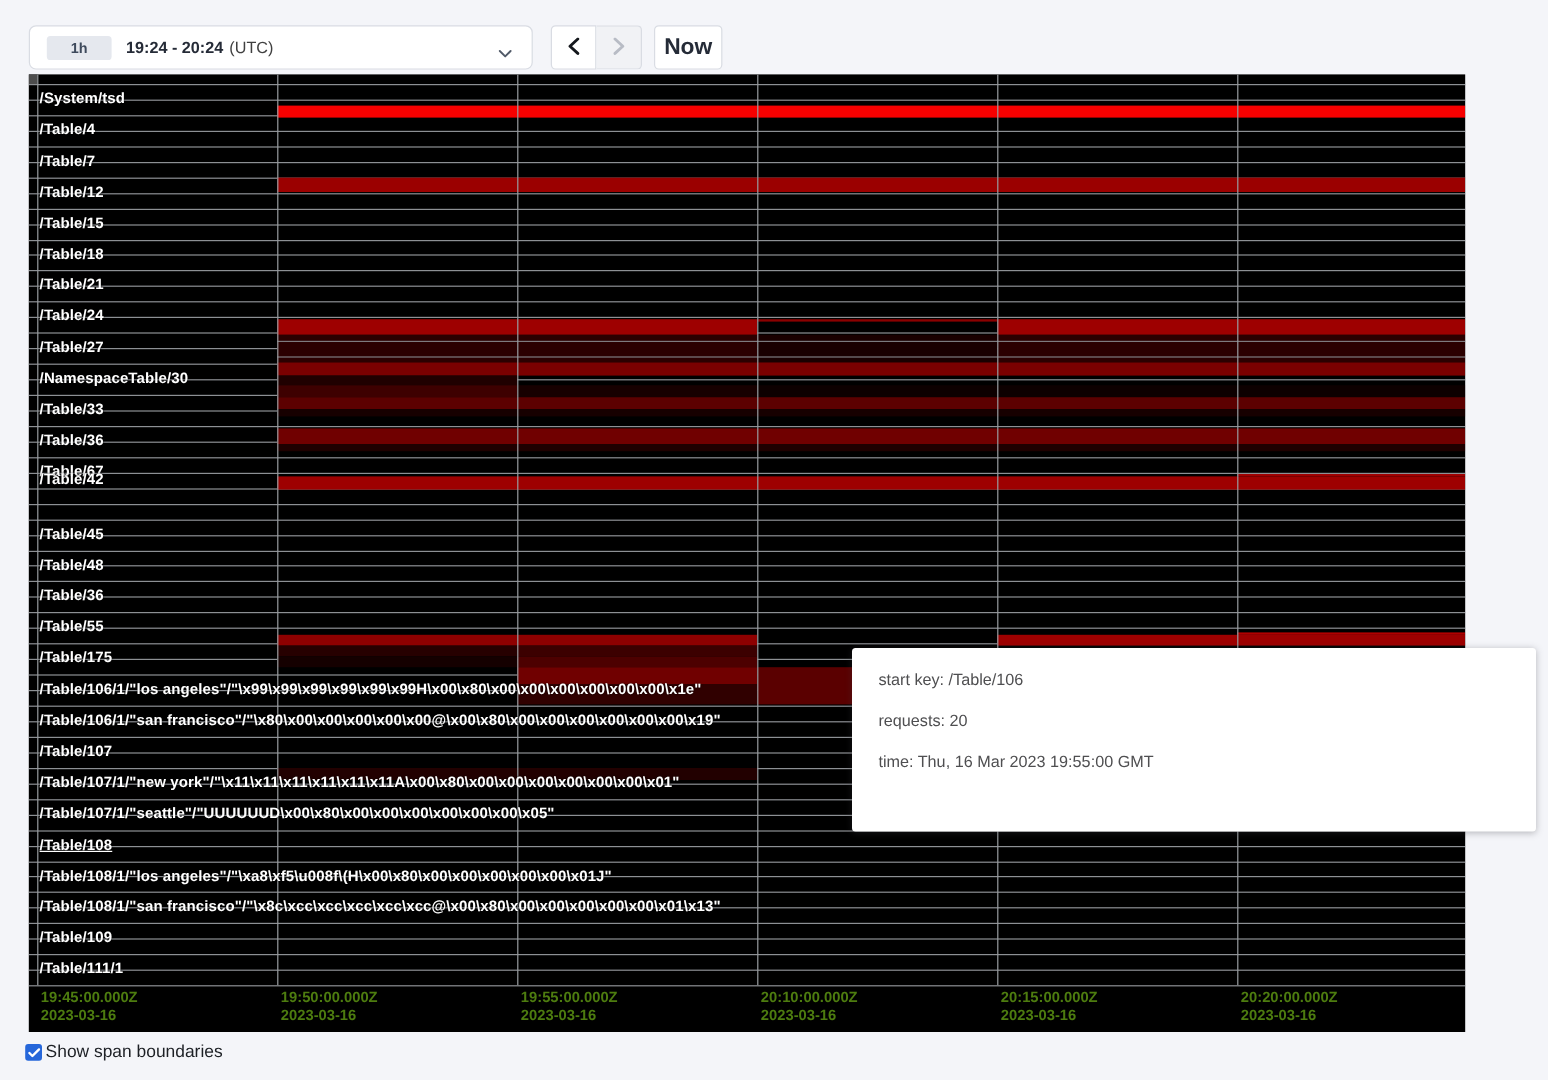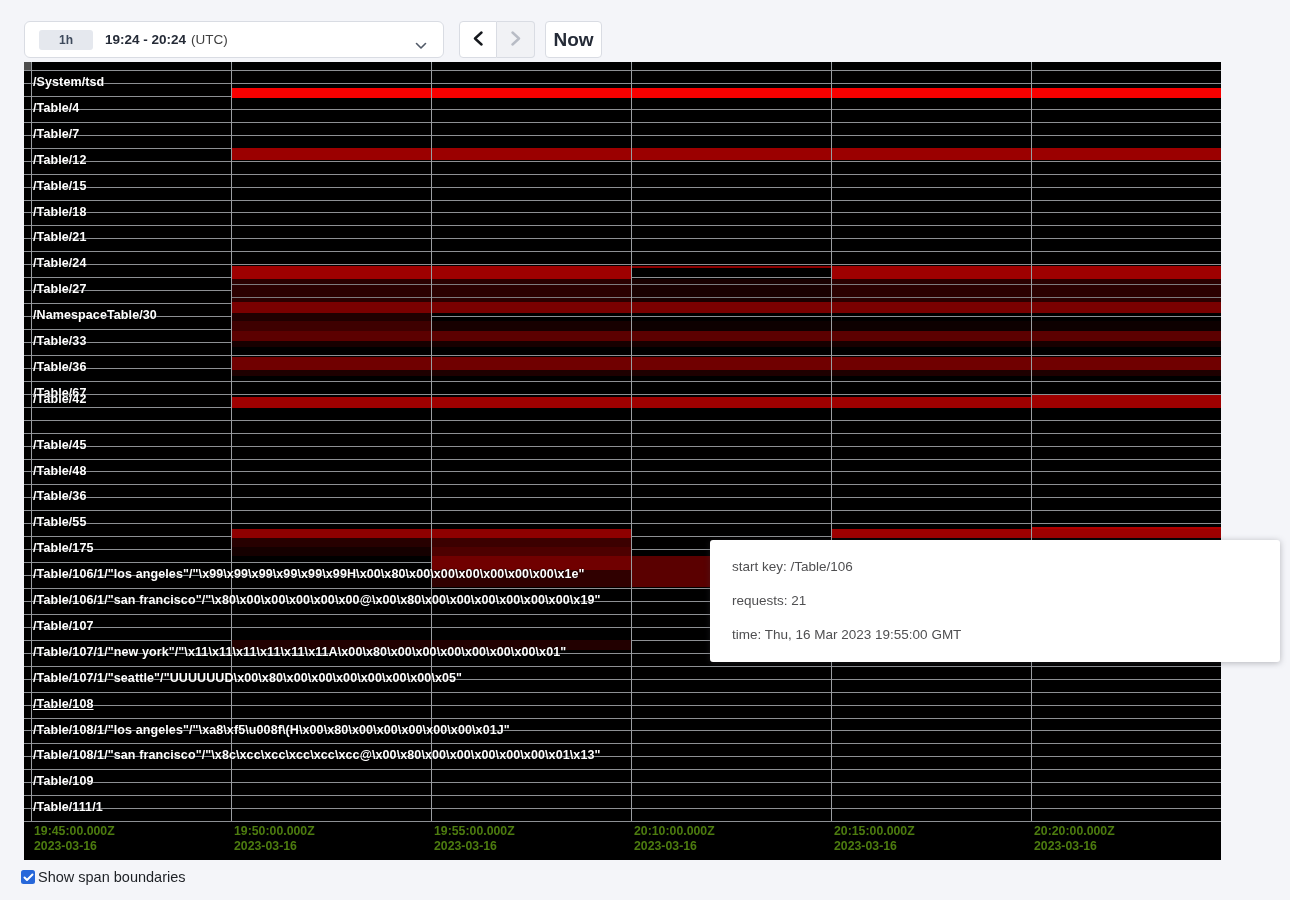--- a/index.html
+++ b/index.html
@@ -55,21 +55,21 @@
     position:absolute;color:#ffffff;font-size:12.5px;font-weight:600;
     white-space:nowrap;pointer-events:none;letter-spacing:0.1px;
     text-shadow:0 0 2px rgba(0,0,0,0.9);
   }
   .axis-label{position:absolute;color:#4d7c0f;pointer-events:none;}
   .axis-label .t{font-size:12.3px;font-weight:700;line-height:15px;}
   .axis-label .d{font-size:12.3px;font-weight:700;line-height:15px;}
 
   
   .tooltip{
-    position:absolute;left:710px;top:540px;width:570px;height:122px;
+    position:absolute;left:710px;top:540px;width:570px;height:153px;
     background:#ffffff;border-radius:3px;
     box-shadow:0 1px 6px rgba(60,60,70,0.35);
     box-sizing:border-box;padding:12px 0 0 22px;
   }
   .tooltip .tip-line{
     font-size:13.5px;color:#4f4f51;height:34px;line-height:30px;
     white-space:nowrap;overflow:hidden;
   }
 
   
@@ -269,21 +269,21 @@
         <div class="d">2023-03-16</div>
       </div>
       <div class="axis-label" style="left: 1010px; top: 762px;">
         <div class="t">20:20:00.000Z</div>
         <div class="d">2023-03-16</div>
       </div>
     </div>
 
   <div class="tooltip" id="tooltip">
       <div class="tip-line">start key: /Table/106</div>
-      <div class="tip-line">requests: 21</div>
+      <div class="tip-line">requests: 20</div>
       <div class="tip-line">time: Thu, 16 Mar 2023 19:55:00 GMT</div>
     </div>
 
   <div class="footer">
     <span class="checkbox" id="span-checkbox" style="background: rgb(38, 103, 218);">
       <span id="checkmark" style="display: block;">
         <svg width="11" height="9" viewBox="0 0 11 9">
             <polyline points="1.5,4.5 4,7 9.5,1.5" fill="none" stroke="#ffffff" stroke-width="2" stroke-linecap="round" stroke-linejoin="round"></polyline>
           </svg>
       </span>

